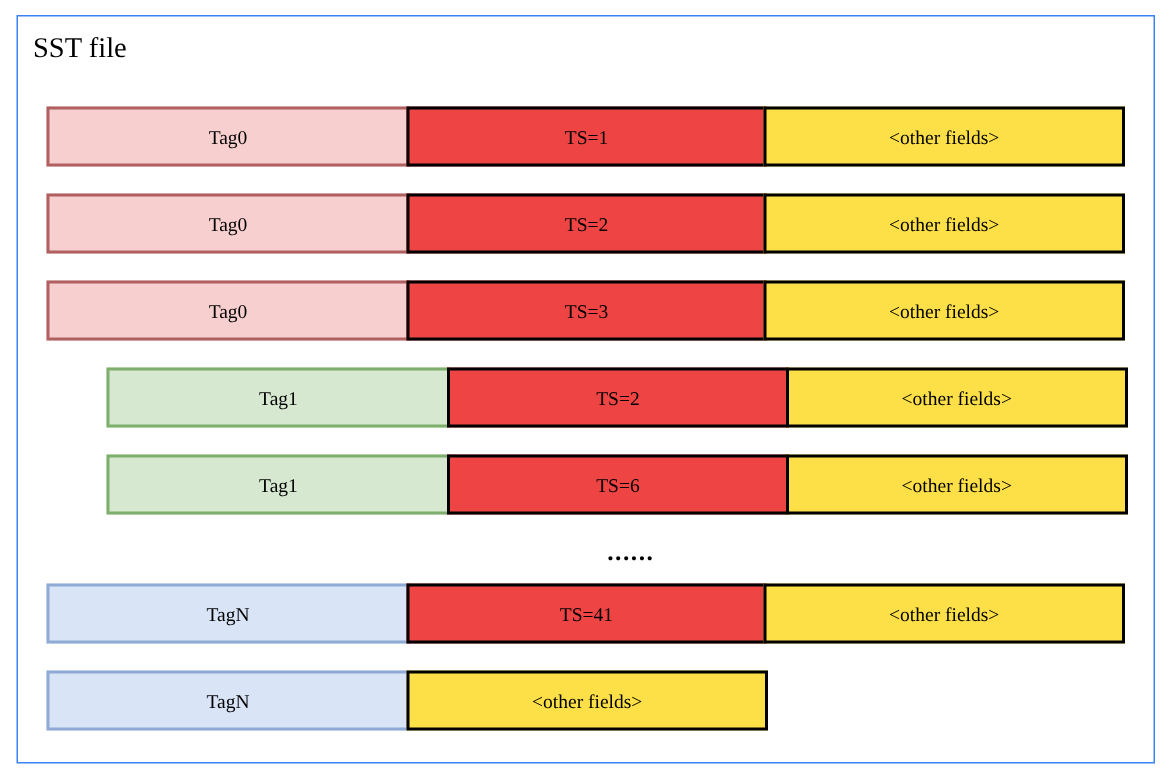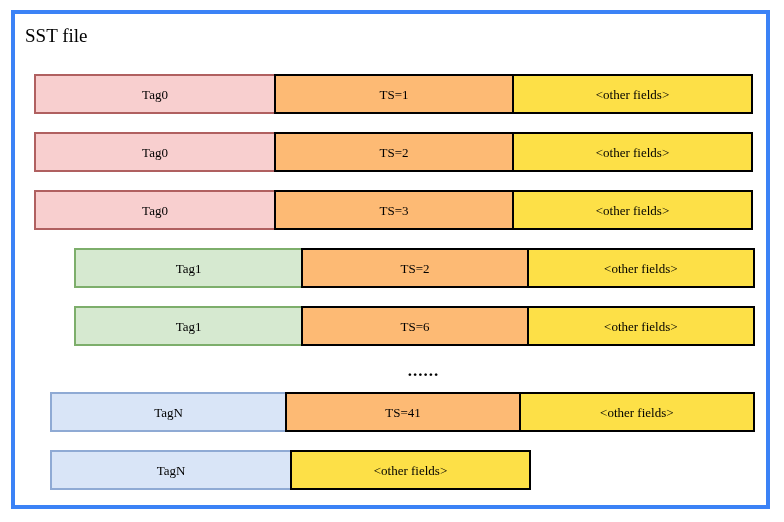--- a/index.html
+++ b/index.html
@@ -22,21 +22,21 @@
     overflow: hidden;
   }
 
   
   .sst-container {
     position: absolute;
     left: 11px;
     top: 10px;
     width: 759px;
     height: 499px;
-    border: 4px solid #3b82f6;
+    border: 1px solid #3b82f6;
     box-sizing: border-box;
     background: #ffffff;
   }
 
   .sst-title {
     position: absolute;
     left: 10px;
     top: 11px;
     font-size: 19px;
     line-height: 22px;
@@ -69,34 +69,34 @@
   .cell-tag {
     width: 242px;
     border: 2px solid #000;
   }
 
   .cell-ts {
     width: 240px;
     border: 2px solid #000000;
     border-left-width: 2px;
     margin-left: -2px;
-    background: #fdba74;
+    background: #ef4444;
   }
 
   .cell-other {
     width: 241px;
     border: 2px solid #000000;
     margin-left: -2px;
     background: #fde047;
   }
 
   
   .tag-pink  { background: #f8cfcf; border-color: #b06060; }
   .tag-green { background: #d6e9d0; border-color: #7dae6b; margin-left: 40px; }
-  .tag-blue  { background: #d9e5f7; border-color: #8faad4; margin-left: 16px; }
+  .tag-blue  { background: #d9e5f7; border-color: #8faad4; }
 
   
   .ellipsis-row {
     position: absolute;
     left: 19px;
     width: 721px;
     height: 24px;
     display: flex;
     align-items: center;
     justify-content: center;

